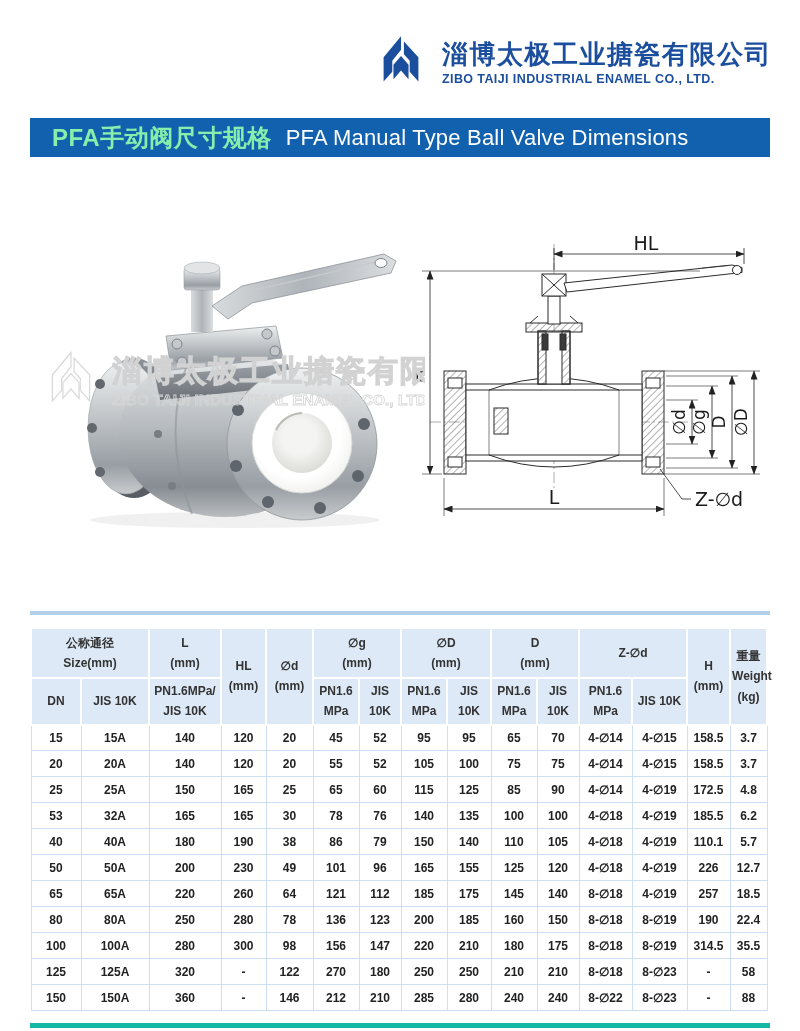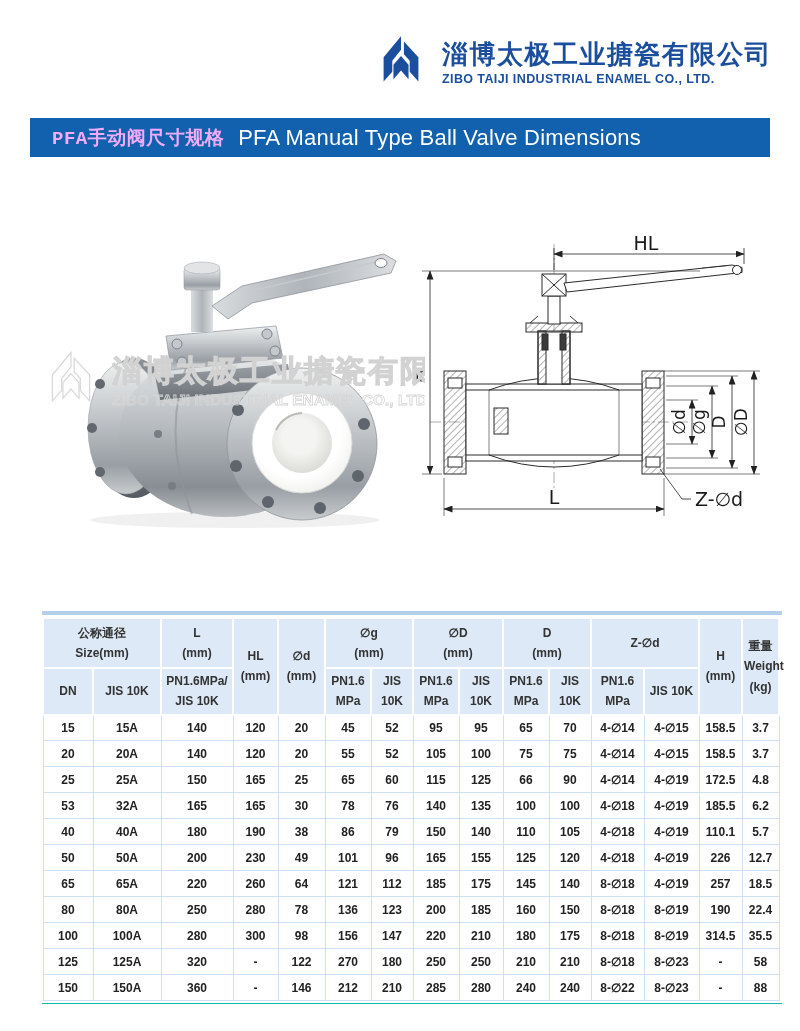--- a/index.html
+++ b/index.html
@@ -9,38 +9,38 @@
   
   .brand { position:absolute; top:34px; right:28px; display:flex; align-items:center; gap:12px; }
   .brand-logo { width:58px; height:58px; flex:0 0 auto; }
   .brand-text { display:flex; flex-direction:column; }
   .brand-cn { font-size:26px; font-weight:bold; color:#1b4f9e; letter-spacing:1.5px; line-height:1.15; }
   .brand-en { font-size:12.5px; font-weight:bold; color:#1b4f9e; letter-spacing:0.4px; margin-top:3px; }
 
   
   .titlebar { position:absolute; left:30px; top:118px; width:740px; height:39px;
               background:#1161ae; display:flex; align-items:center; padding-left:22px; }
-  .title-cn { color:#f0abfc; font-size:19px; font-weight:bold; letter-spacing:0.5px;font-family:Liberation Mono, monospace; }
+  .title-cn { color:#86efac; font-size:24px; font-weight:bold; letter-spacing:0.5px; }
   .title-en { color:#fff; font-size:22px; font-weight:normal; margin-left:14px; letter-spacing:0.2px; }
 
   
   .figures { position:absolute; left:0; top:232px; width:800px; height:305px; }
   .photo { position:absolute; left:40px; top:2px; }
   .drawing { position:absolute; left:414px; top:4px; }
   .watermark { position:absolute; left:40px; top:118px; width:385px; display:flex; align-items:center; gap:10px; pointer-events:none; }
   .wm-glyph { width:62px; height:62px; flex:0 0 auto; opacity:0.85; }
   .wm-lines { display:flex; flex-direction:column; overflow:hidden; }
   .wm-cn { font-size:30px; font-weight:bold; letter-spacing:2px; white-space:nowrap;
            color:rgba(255,255,255,0.1); -webkit-text-stroke:1.2px #d2d2d2; line-height:1.2; }
   .wm-en { font-size:15.5px; font-weight:bold; white-space:nowrap;
            color:rgba(255,255,255,0.1); -webkit-text-stroke:0.8px #d4d4d4; margin-top:2px; }
 
   
-  .table-wrap { position:absolute; left:42px; top:611px; width:740px;
-                border-top:4px solid #b3cfea; border-bottom:1px solid #14b8a6; padding:2px 0; }
+  .table-wrap { position:absolute; left:30px; top:611px; width:740px;
+                border-top:4px solid #b3cfea; border-bottom:5px solid #14b8a6; padding:12px 0; }
   table.spec { border-collapse:collapse; table-layout:fixed; width:736px; }
   table.spec th { background:#dde9f6; border:2.5px solid #ffffff; font-size:12px; font-weight:bold;
                   color:#333; text-align:center; vertical-align:middle; padding:2px 1px; line-height:1.7; }
   table.spec thead tr:first-child th { height:50px; }
   table.spec thead tr:last-child th { height:44px; }
   table.spec td { border:1px solid #cde0f3; font-size:12px; font-weight:bold; color:#222;
                   text-align:center; vertical-align:middle; height:26px; background:#fff; }
   .hdr-line { display:block; }
 
   svg text { font-family:"DejaVu Sans", sans-serif; }
@@ -389,21 +389,21 @@
           <tr>
             <td>25</td>
             <td>25A</td>
             <td>150</td>
             <td>165</td>
             <td>25</td>
             <td>65</td>
             <td>60</td>
             <td>115</td>
             <td>125</td>
-            <td>66</td>
+            <td>85</td>
             <td>90</td>
             <td>4-∅14</td>
             <td>4-∅19</td>
             <td>172.5</td>
             <td>4.8</td>
           </tr>
           <tr>
             <td>53</td>
             <td>32A</td>
             <td>165</td>

